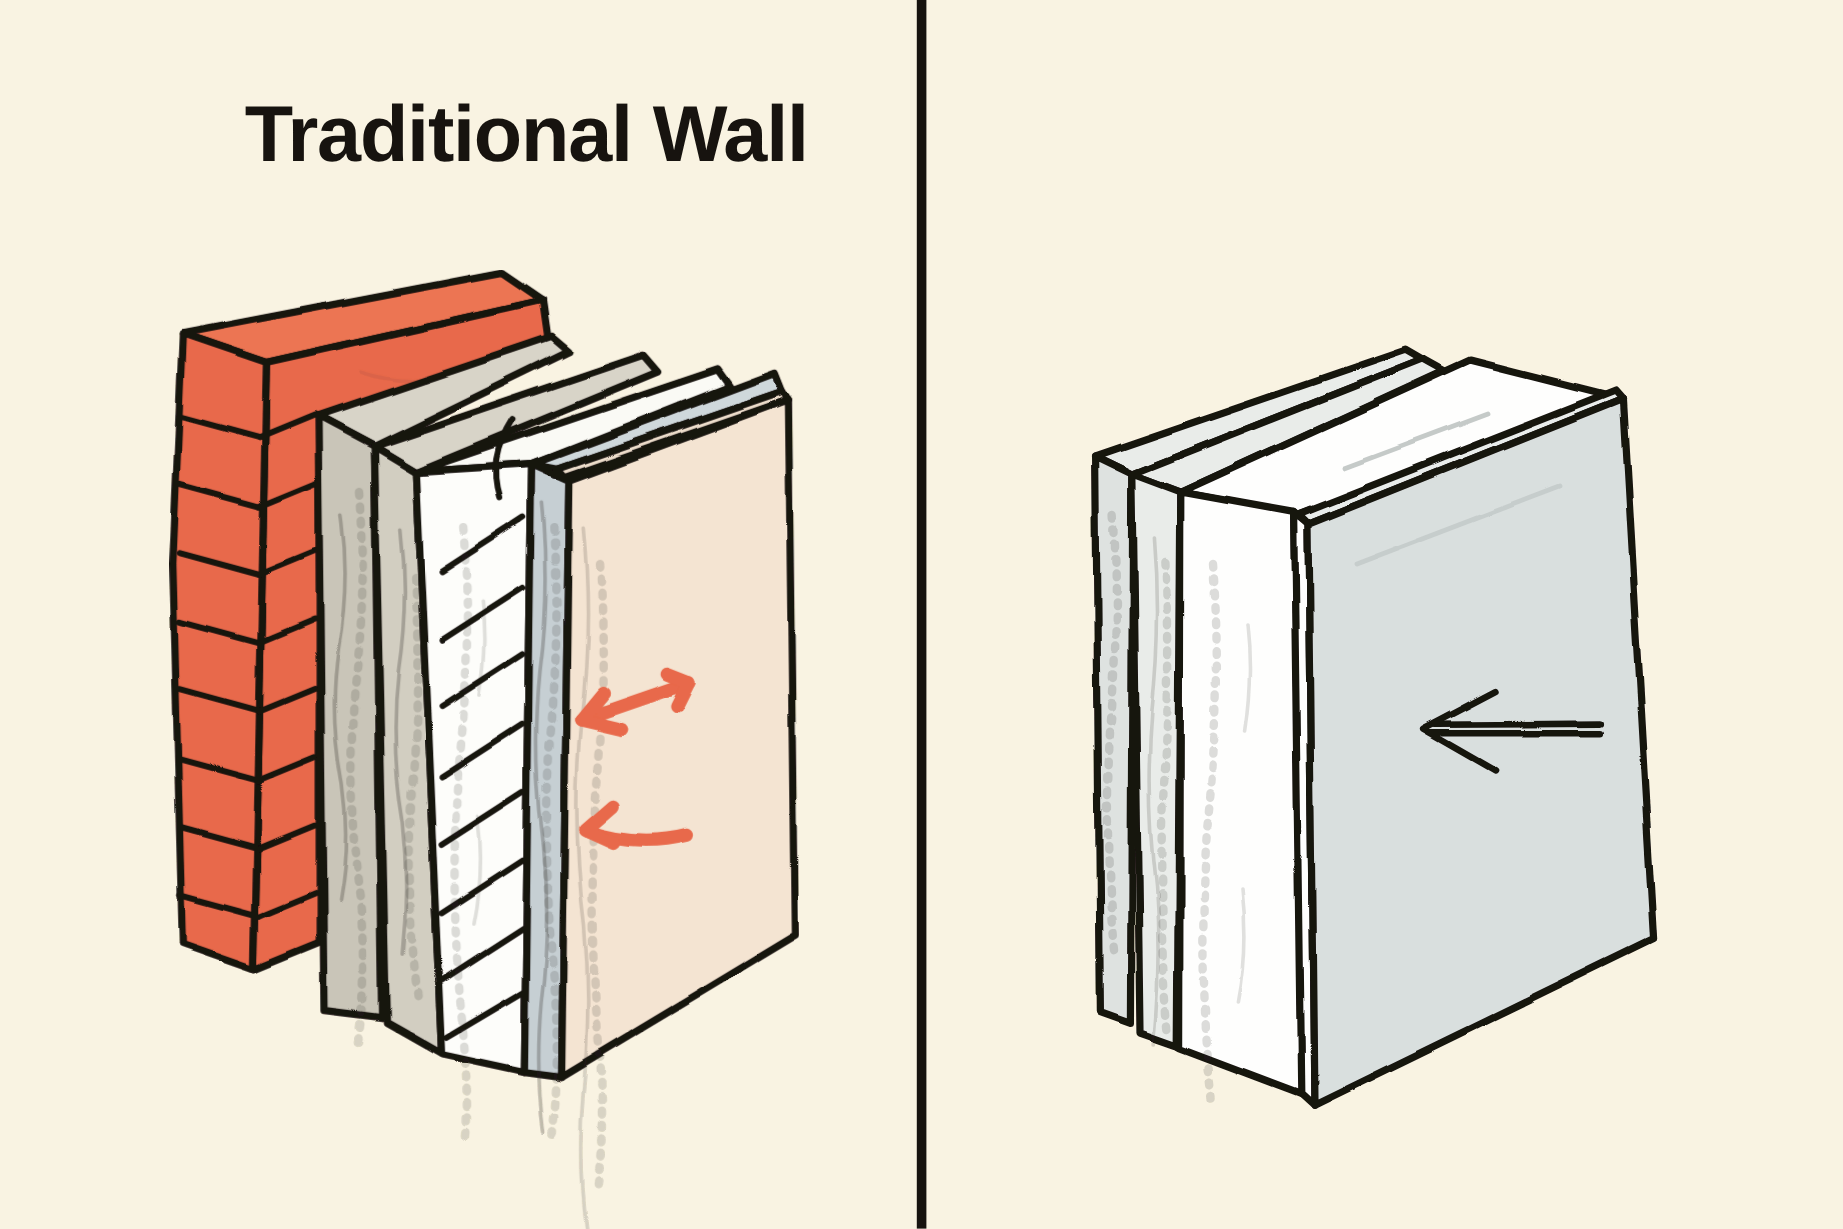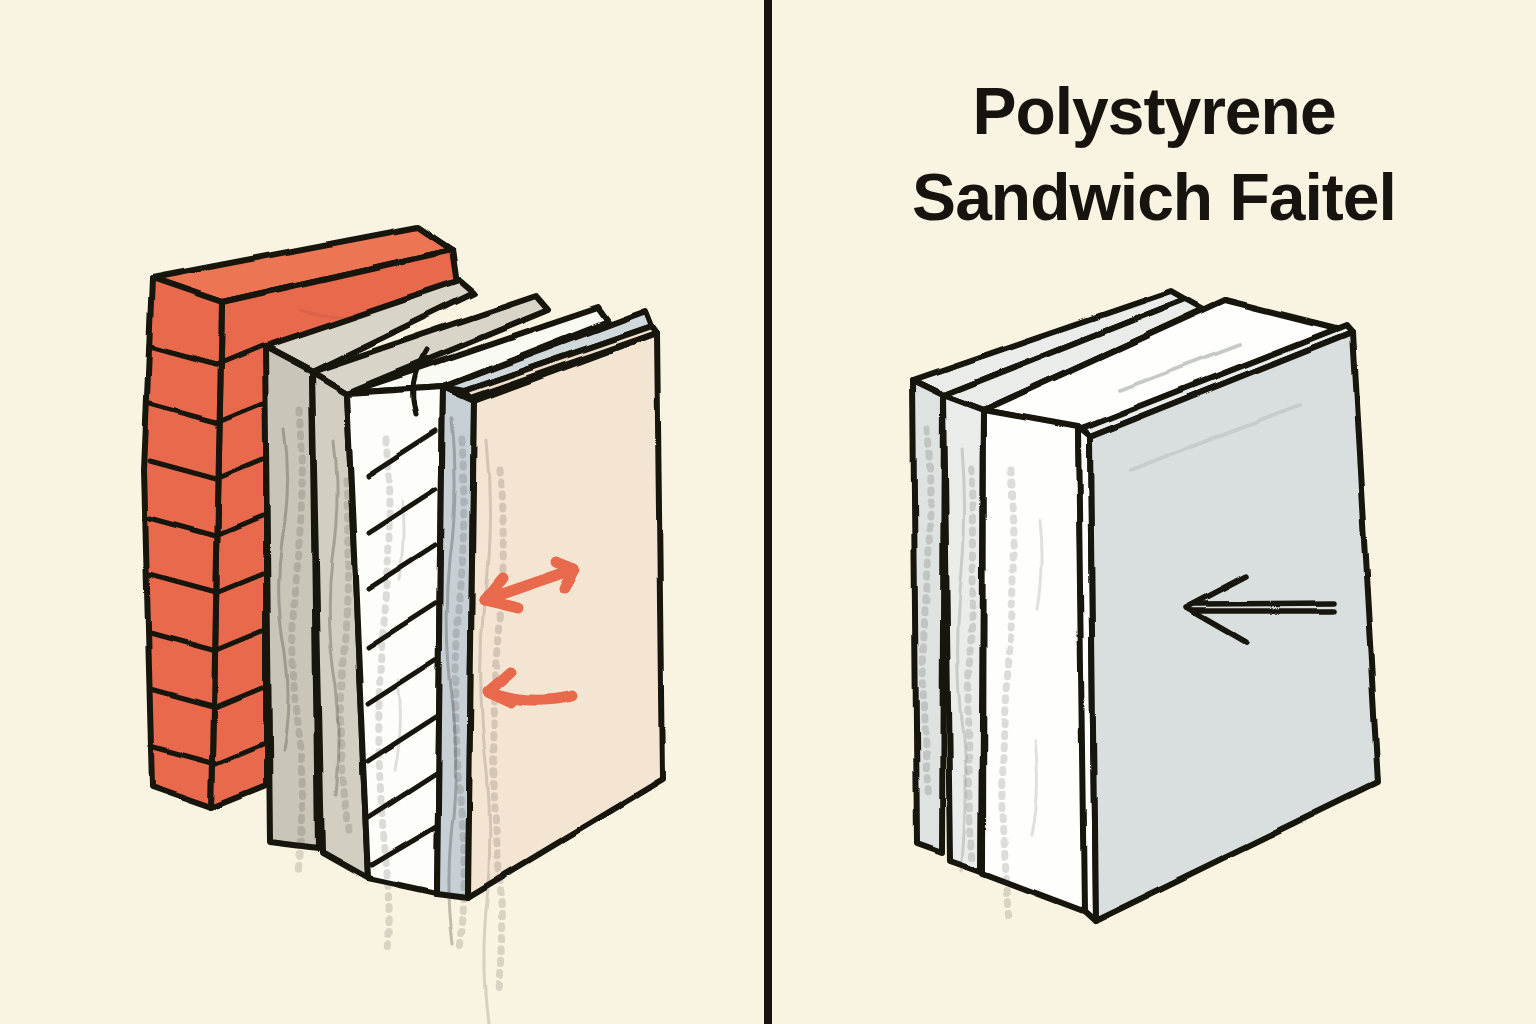--- a/index.html
+++ b/index.html
@@ -36,25 +36,22 @@
   .arrow-o{stroke:var(--arrow-accent,#E8694B);stroke-width:11;stroke-linecap:round;
            stroke-linejoin:round;fill:none;}
   .arrow-k{stroke:var(--ink,#17130F);stroke-width:5.5;stroke-linecap:round;
            stroke-linejoin:round;fill:none;}
 </style>
 </head>
 <body>
 
 <div class="stage">
 
+  <div class="title left">Traditional Wall</div>
 
-  <div class="title right">
-    <div>Polystyrene</div>
-    <div>Sandwich Faitel</div>
-  </div>
 
   <svg class="art" viewBox="0 0 1536 1024">
     <defs>
       <filter id="rough" x="-5%" y="-5%" width="110%" height="110%">
         <feTurbulence type="fractalNoise" baseFrequency="0.013" numOctaves="2" seed="7" result="n"></feTurbulence>
         <feDisplacementMap in="SourceGraphic" in2="n" scale="6" xChannelSelector="R" yChannelSelector="G"></feDisplacementMap>
       </filter>
     </defs>
 
     <g filter="url(#rough)">

